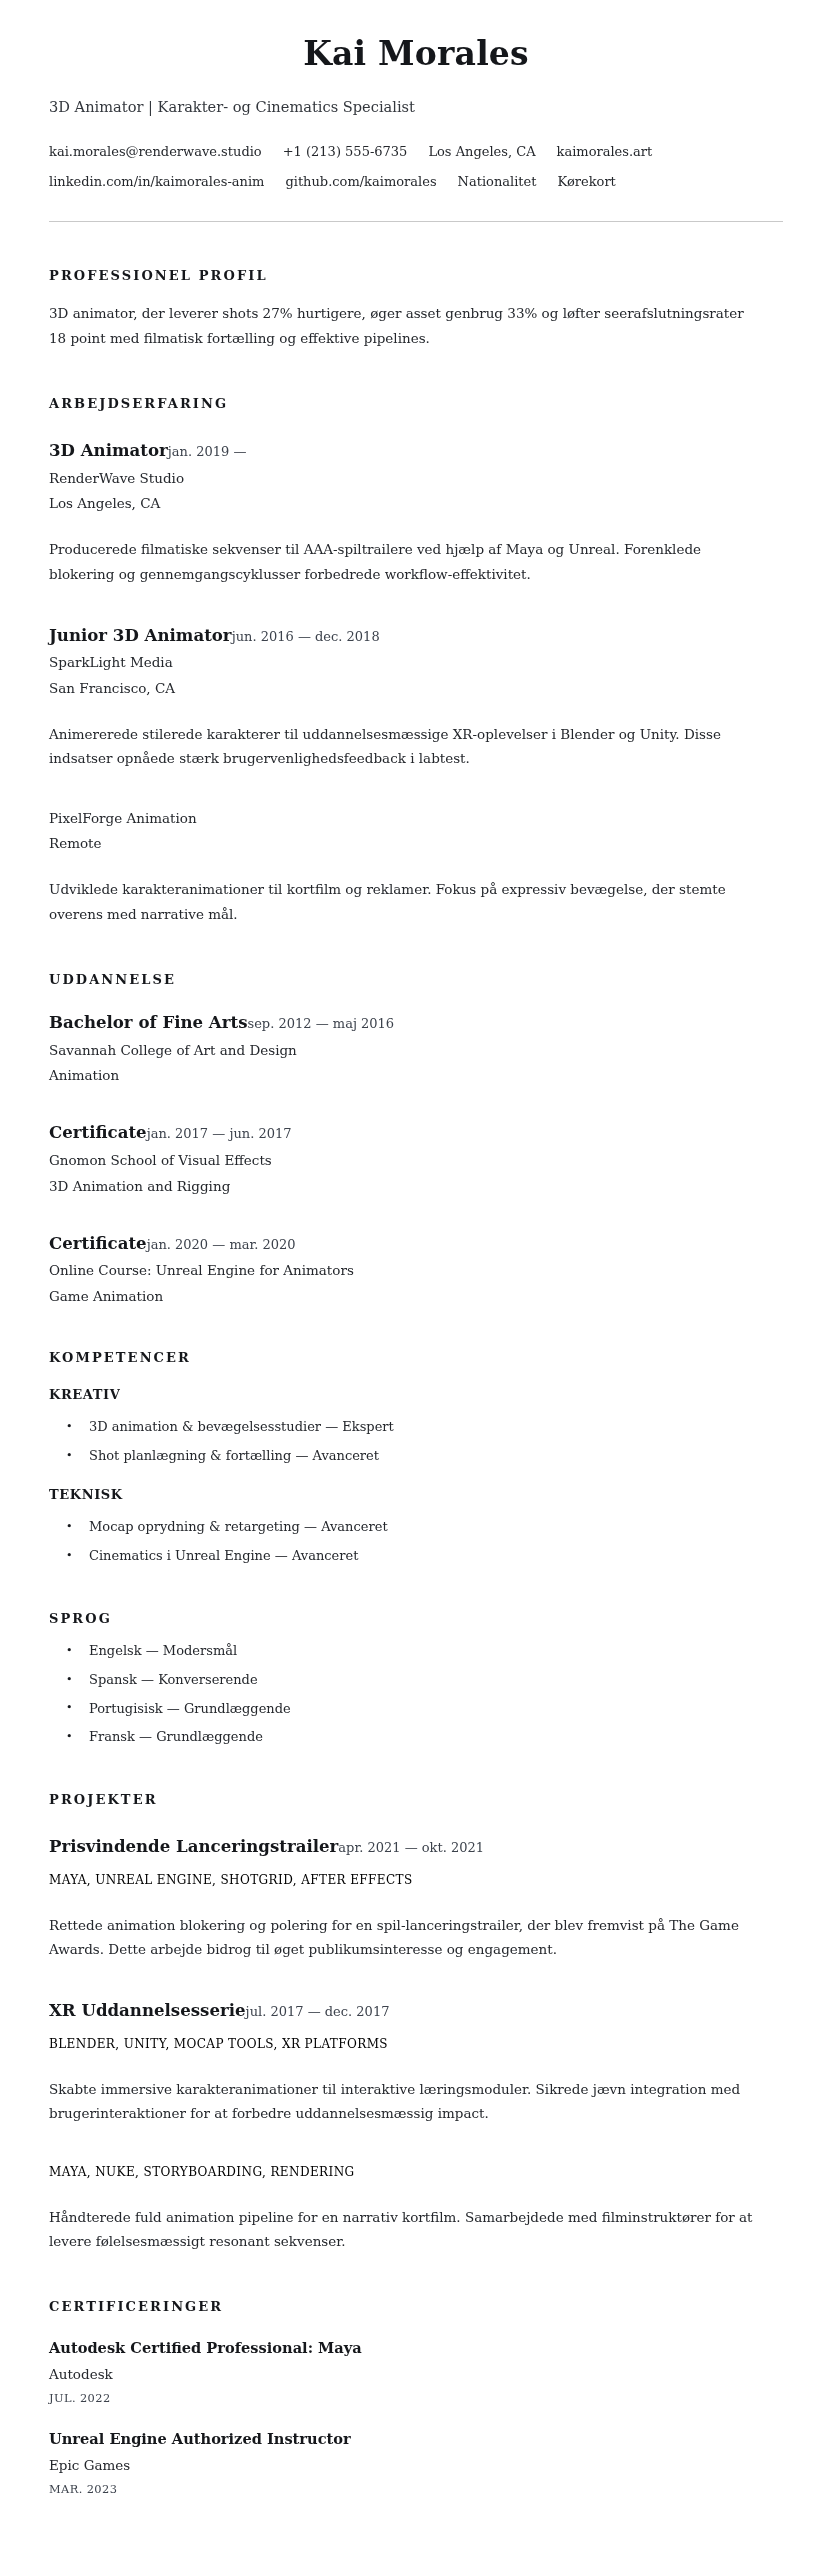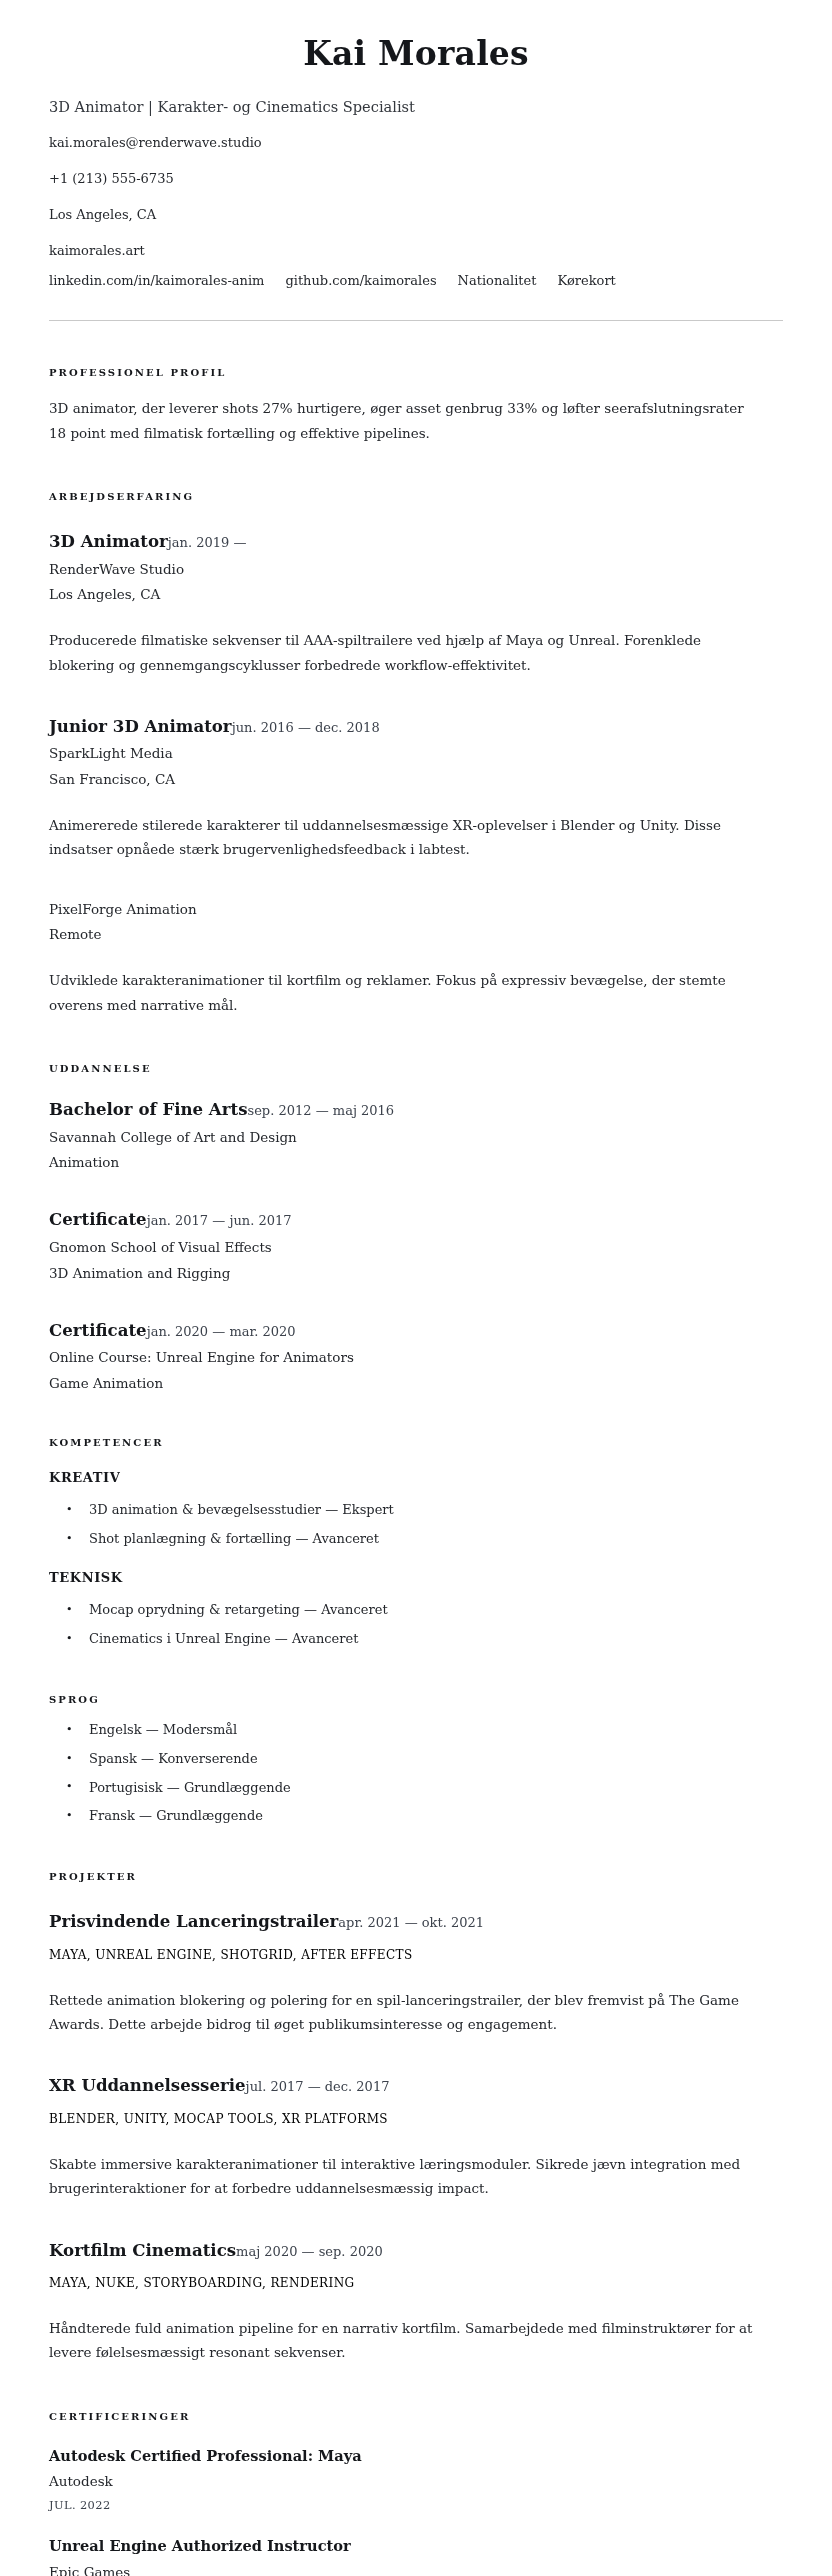--- a/index.html
+++ b/index.html
@@ -31,32 +31,32 @@
     color: #33373d;
     margin-top: 25px;
   }
   .contact-row {
     display: flex;
     gap: 21px;
     font-size: 13px;
     color: #24272c;
     white-space: nowrap;
   }
-  .contact-row.first { margin-top: 20px; flex-direction: column; }
+  .contact-row.first { margin-top: 29px; }
   .contact-row.second { margin-top: 15.3px; }
   .divider {
     border: none;
     border-top: 0.7px solid #c9c9c9;
     margin: 32px 0 0 0;
   }
 
   
   .section { margin-top: 46px; }
   .section-heading {
-    font-size: 10px;
+    font-size: 13px;
     font-weight: 700;
     letter-spacing: 2.1px;
     color: #15171b;
     text-transform: uppercase;
   }
   .lead {
     font-size: 13.5px;
     line-height: 1.8;
     margin-top: 18px;
     max-width: 714px;
@@ -292,24 +292,20 @@
     <div class="entry">
       <div class="entry-row">
         <span class="entry-title">XR Uddannelsesserie</span>
         <span class="entry-date">jul. 2017 — dec. 2017</span>
       </div>
       <div class="tech-line">BLENDER, UNITY, MOCAP TOOLS, XR PLATFORMS</div>
       <p class="entry-desc">Skabte immersive karakteranimationer til interaktive læringsmoduler. Sikrede jævn integration med brugerinteraktioner for at forbedre uddannelsesmæssig impact.</p>
     </div>
 
     <div class="entry">
-      <div class="entry-row">
-        <span class="entry-title">Kortfilm Cinematics</span>
-        <span class="entry-date">maj 2020 — sep. 2020</span>
-      </div>
       <div class="tech-line">MAYA, NUKE, STORYBOARDING, RENDERING</div>
       <p class="entry-desc">Håndterede fuld animation pipeline for en narrativ kortfilm. Samarbejdede med filminstruktører for at levere følelsesmæssigt resonant sekvenser.</p>
     </div>
   </section>
 
   <section class="section">
     <div class="section-heading">CERTIFICERINGER</div>
 
     <div class="cert-entry">
       <div class="cert-name">Autodesk Certified Professional: Maya</div>

